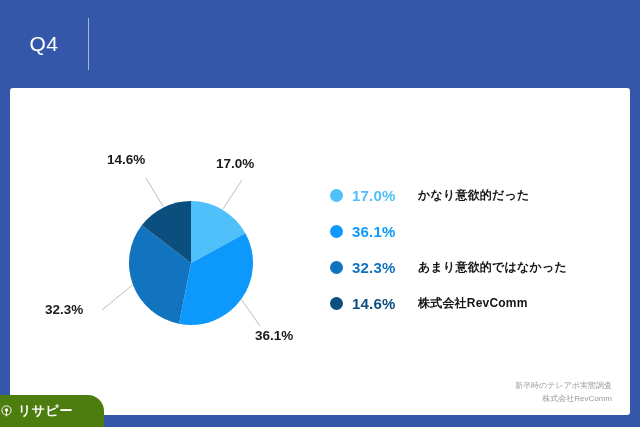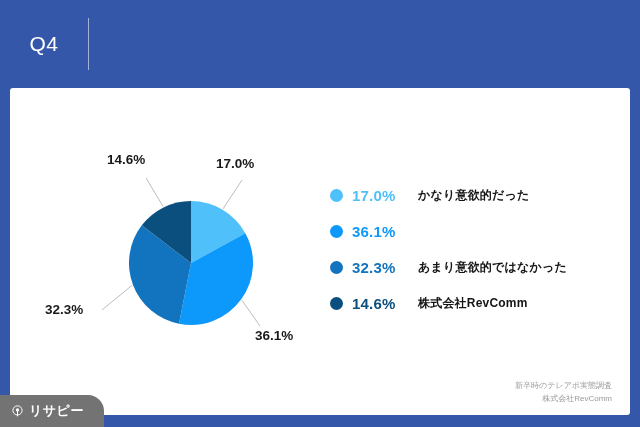--- a/index.html
+++ b/index.html
@@ -133,25 +133,25 @@
     line-height: 1.65;
   }
 
   
   .logo {
     position: absolute;
     left: 0;
     bottom: 0;
     width: 104px;
     height: 32px;
-    background: #737373;
+    background: #4d7c0f;
     border-top-right-radius: 16px;
     display: flex;
     align-items: center;
-    padding-left: 11px;
+    padding-left: 0;
     box-sizing: border-box;
   }
   .logo-pin {
     width: 13px;
     height: 13px;
     flex: 0 0 auto;
     margin-right: 5px;
   }
   .logo-text {
     color: #ffffff;

